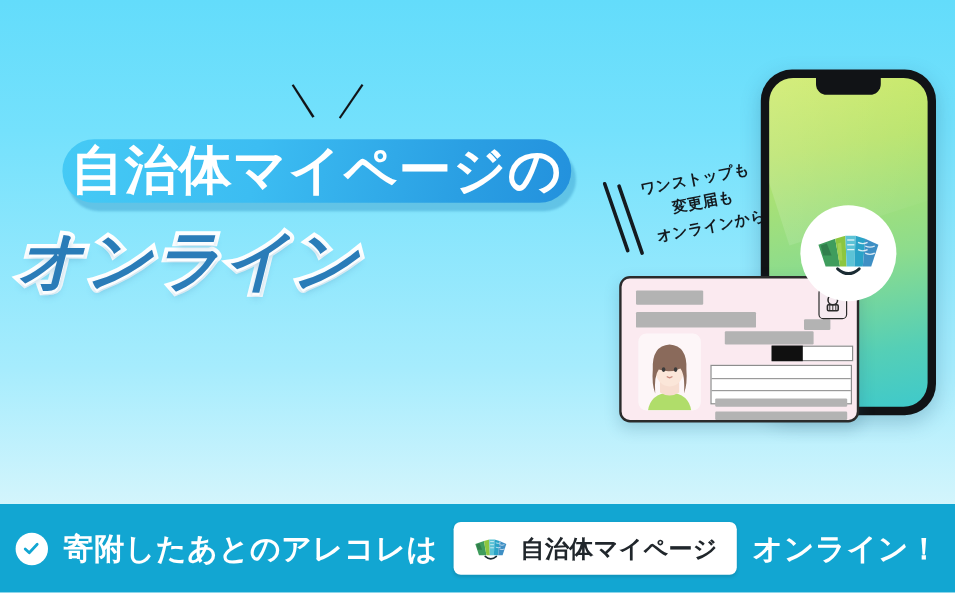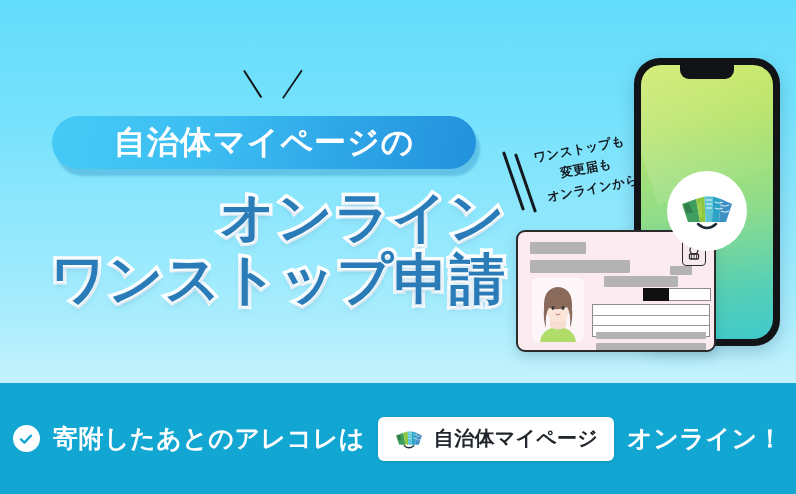--- a/index.html
+++ b/index.html
@@ -58,33 +58,34 @@
     left: 0; top: 0;
     width: 424px; height: 53px;
     border-radius: 30px;
     background: linear-gradient(100deg, #45caf5 0%, #3cbdf2 38%, #2a9fe3 78%, #2391dd 100%);
     display: flex;
     align-items: center;
     justify-content: center;
   }
   .pill-text {
     color: #ffffff;
-    font-size: 32px;
+    font-size: 44px;
     font-weight: 700;
     letter-spacing: 1px;
     white-space: nowrap;
   }
 
   
   .headline {
     position: absolute;
     left: 14px; top: 188px;
     width: 492px;
-    text-align: right;
+    text-align: left;
     line-height: 1.06;
+    font-style: italic;
   }
   .headline .ln {
     display: block;
     font-size: 55px;
     font-weight: 700;
     letter-spacing: 1px;
     color: #2a7cb8;
     white-space: nowrap;
     -webkit-text-stroke: 7px #ffffff;
     paint-order: stroke fill;
@@ -225,21 +226,21 @@
     border-radius: 4px;
     display: flex;
     align-items: center;
     justify-content: center;
   }
 
   
   .bottombar {
     position: absolute;
     left: 0; bottom: 0;
-    width: 796px; height: 111px;
+    width: 796px; height: 74px;
     background: #12a6d2;
     display: flex;
     align-items: center;
     justify-content: center;
     gap: 13px;
     padding: 0 16px;
   }
   .check-icon {
     width: 27px; height: 27px;
     border-radius: 50%;
@@ -287,21 +288,20 @@
 
   <div class="pill-wrap">
     <div class="pill-shadow"></div>
     <div class="pill">
       <span class="pill-text">自治体マイページの</span>
     </div>
   </div>
 
   <div class="headline">
     <span class="ln l1">オンライン</span>
-    <span class="ln l2">ワンストップ申請</span>
   </div>
 
   <div class="note-strokes">
     <i class="s1"></i>
     <i class="s2"></i>
   </div>
   <div class="note">
     <span class="nl r1">ワンストップも</span>
     <span class="nl r2">変更届も</span>
     <span class="nl r3">オンラインから</span>

